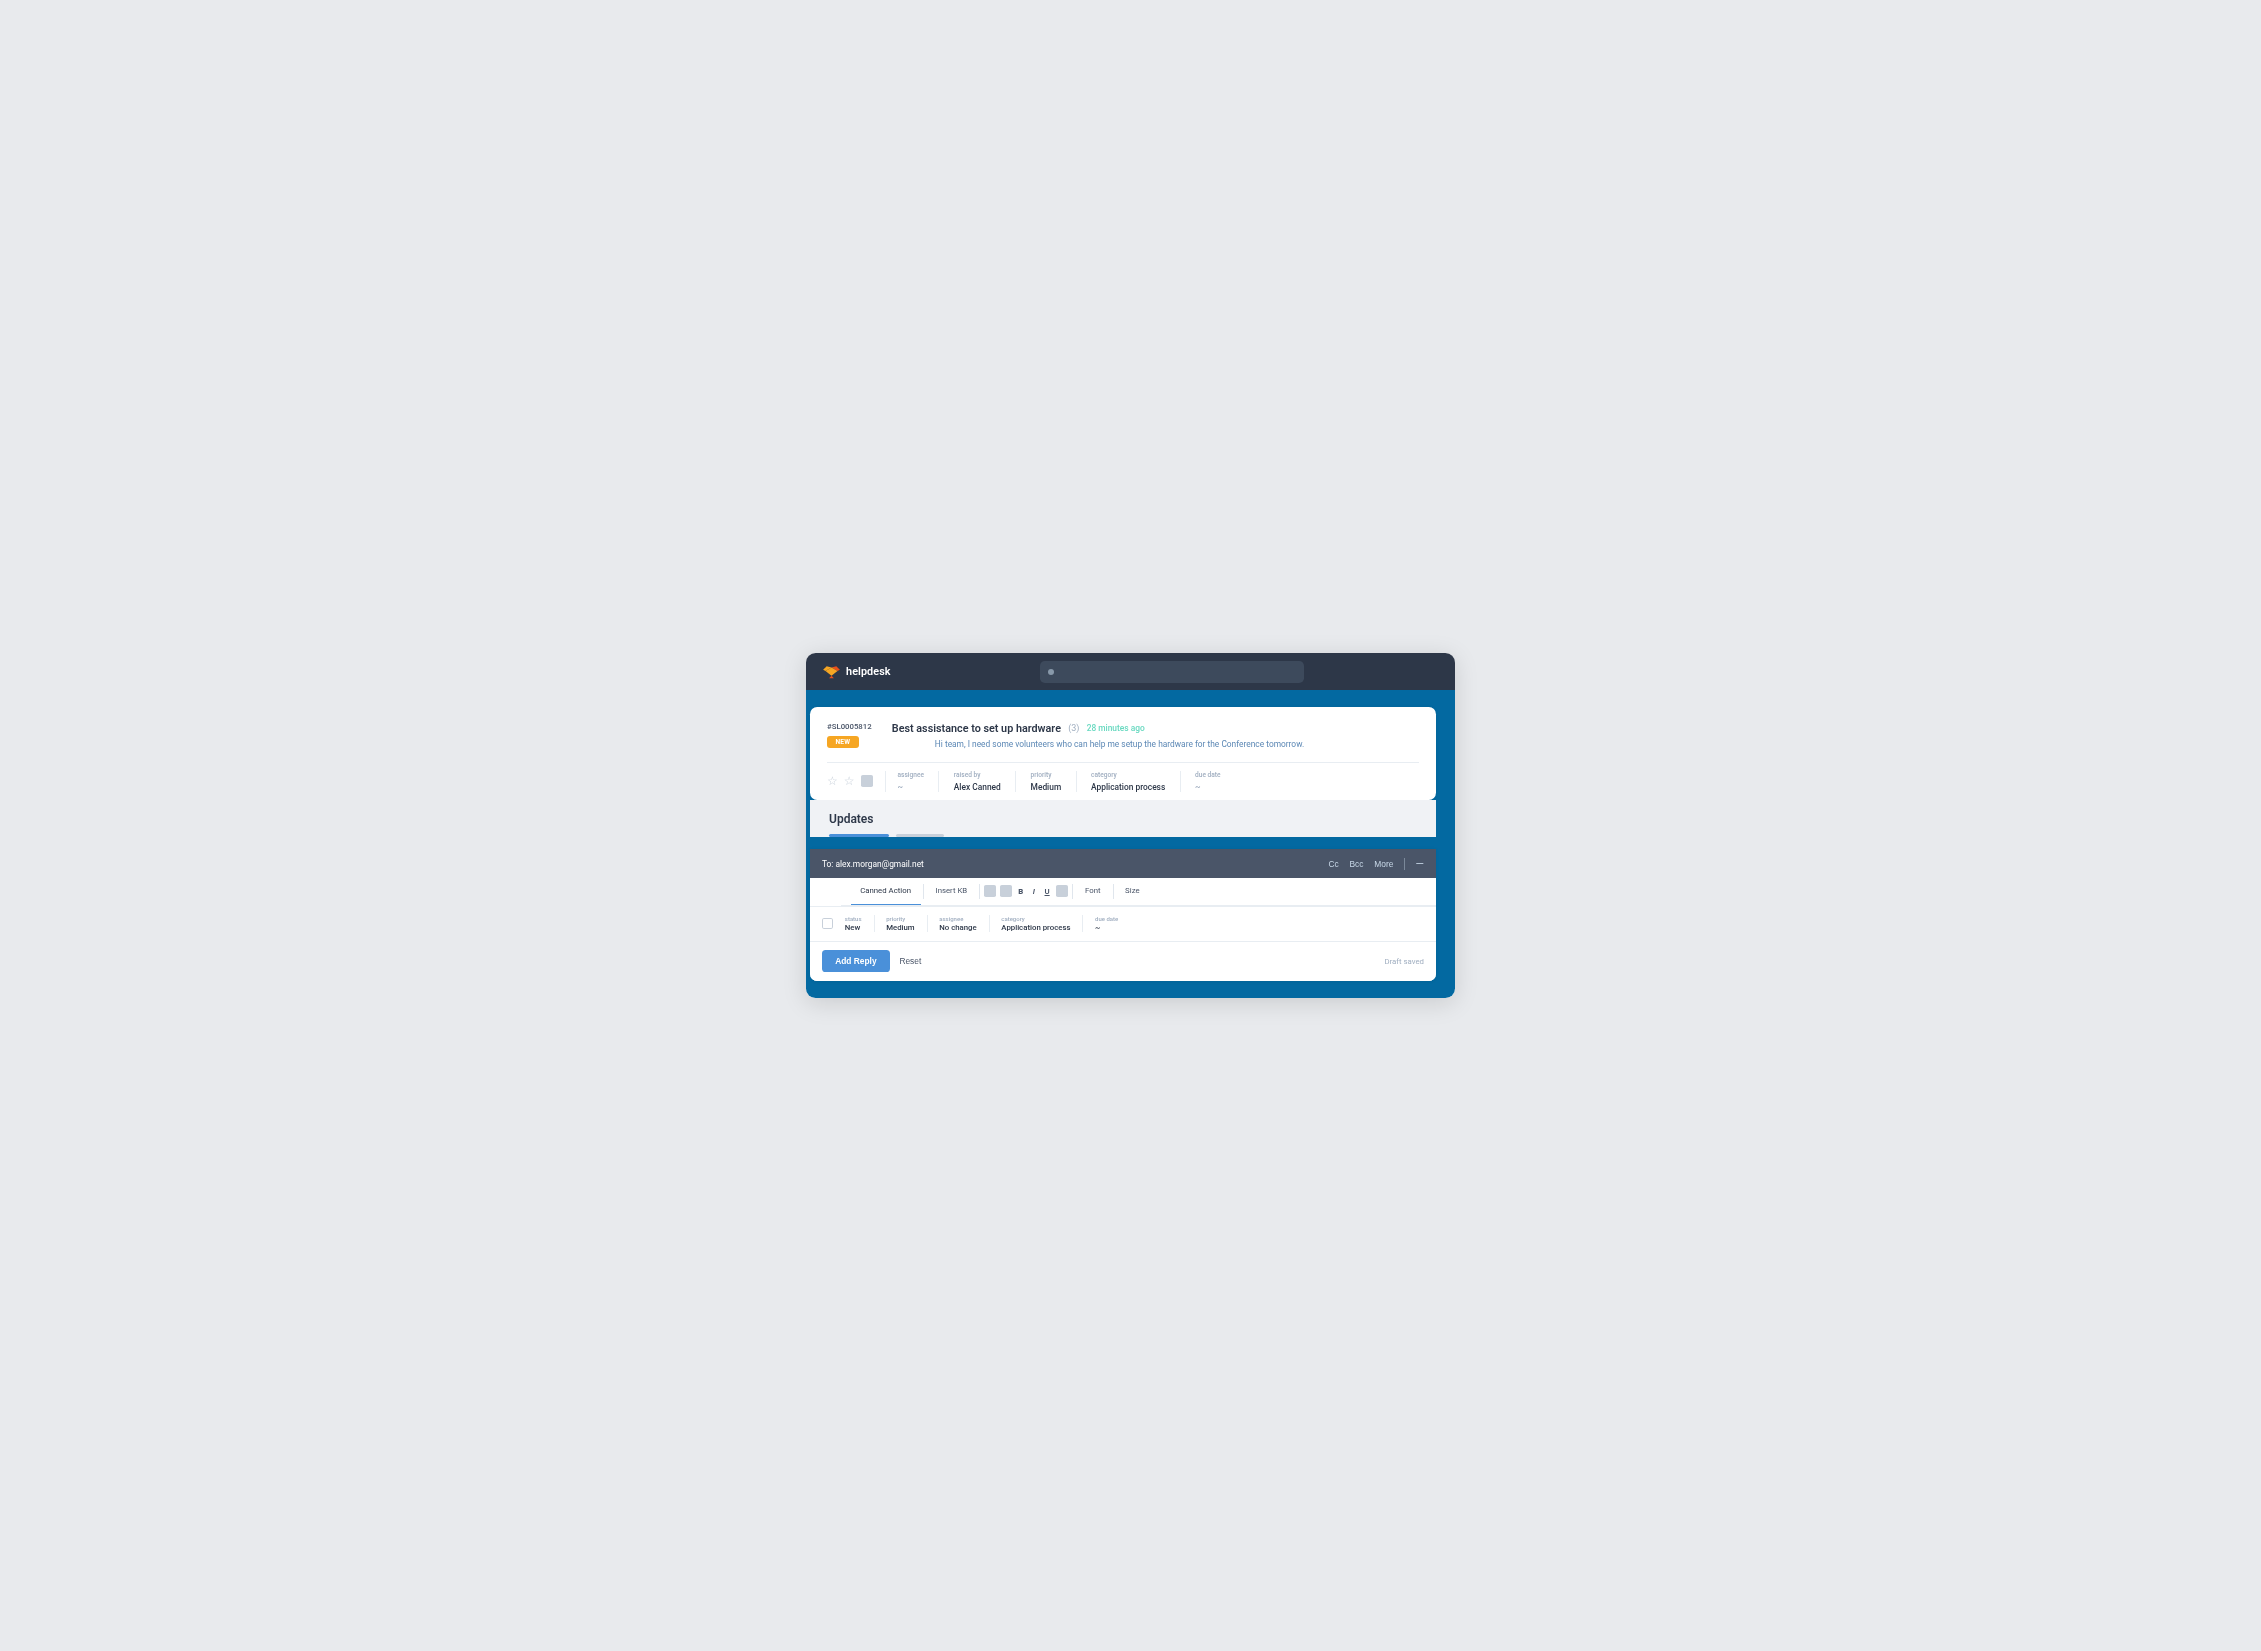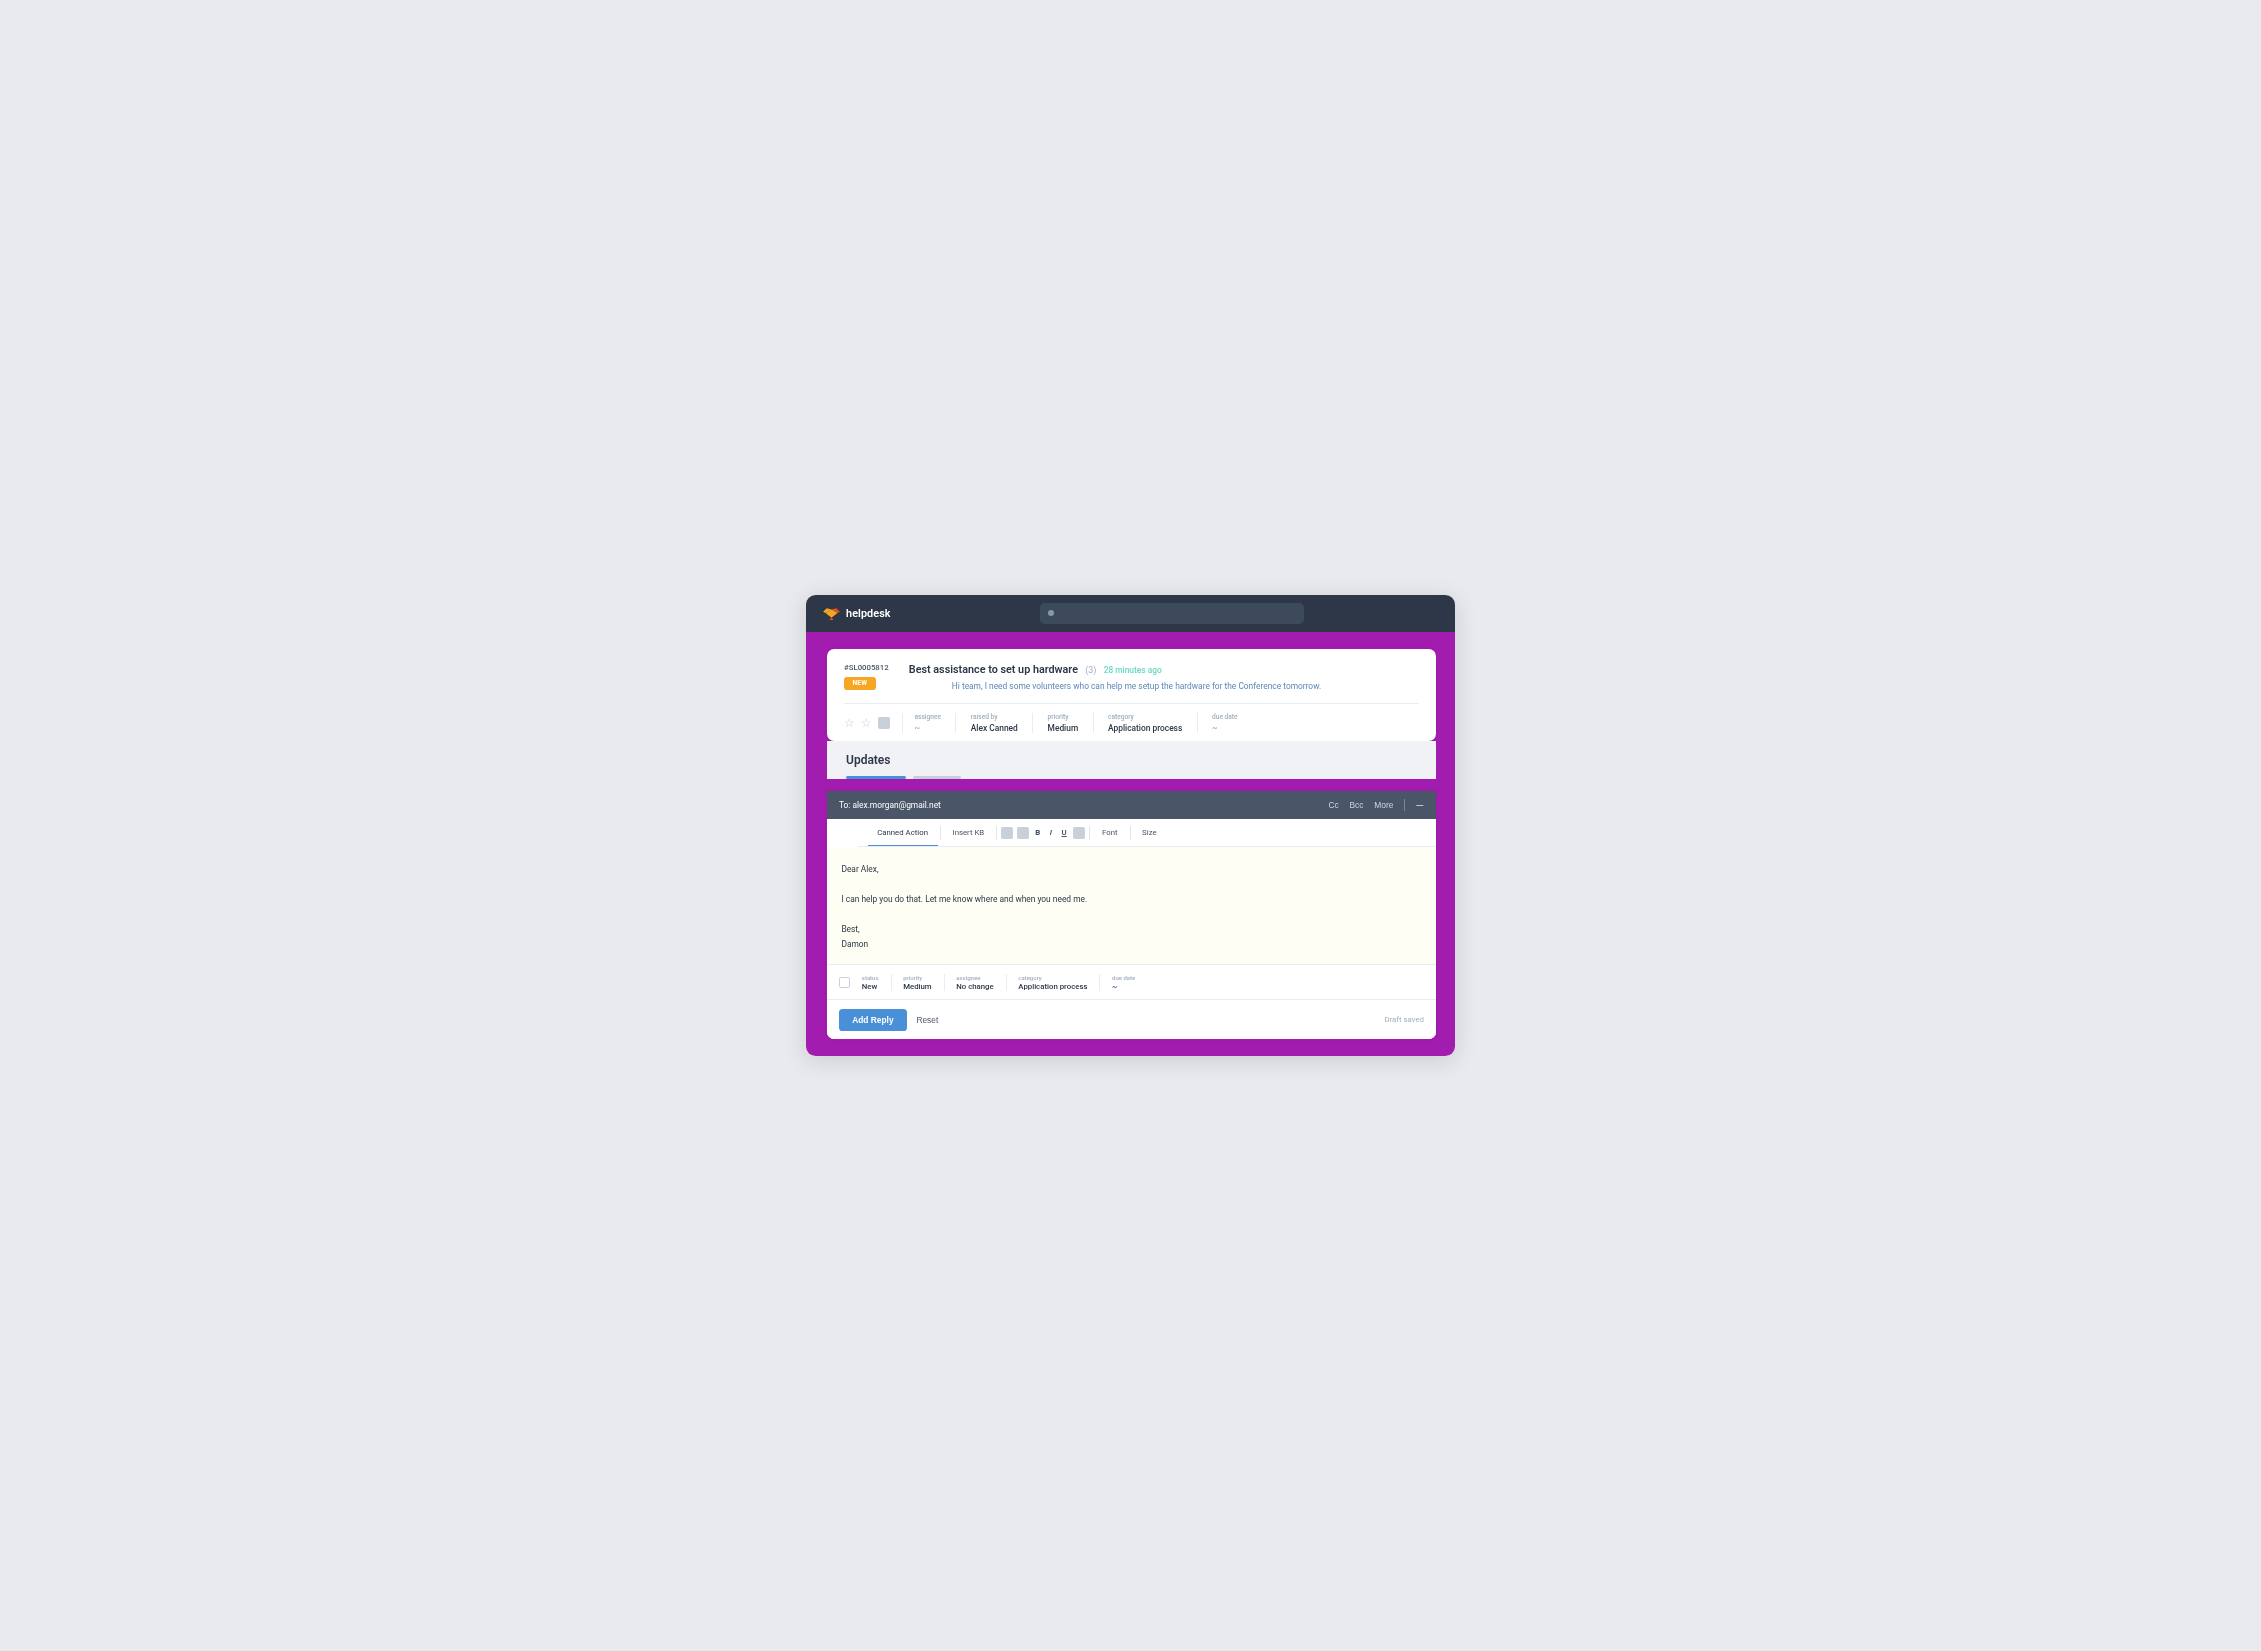--- a/index.html
+++ b/index.html
@@ -65,22 +65,22 @@
 
     .search-dot {
       width: 6px;
       height: 6px;
       border-radius: 50%;
       background: #8899aa;
     }
 
     
     .main-content {
-      background: #a21caf;
-      padding: 17px 19px 17px 21px;
+      background: #0369a1;
+      padding: 17px 19px 17px 4px;
     }
 
     
     .ticket-card {
       background: #fff;
       border-radius: 7.2px;
       padding: 14.4px 17px 0 17px;
       margin-bottom: 0;
       box-shadow: 0 0.6px 3.6px rgba(0,0,0,0.06);
     }
@@ -550,28 +550,20 @@
         <span class="toolbar-format-btn bold">B</span>
         <span class="toolbar-format-btn italic">I</span>
         <span class="toolbar-format-btn underline">U</span>
         <div class="toolbar-color-btn"></div>
         <div class="toolbar-sep"></div>
         <span class="toolbar-item">Font</span>
         <div class="toolbar-sep"></div>
         <span class="toolbar-item">Size</span>
       </div>
 
-      <div class="compose-area">
-        <div class="compose-text">
-          <span>Dear Alex,</span><br><br>
-          <span>I can help you do that. Let me know where and when you need me.</span><br><br>
-          <span>Best,</span><br>
-          <span>Damon</span>
-        </div>
-      </div>
 
       <div class="bottom-meta">
         <div class="bottom-checkbox"></div>
         <div class="bottom-field">
           <span class="bottom-field-label">status</span>
           <span class="bottom-field-value">New</span>
         </div>
         <div class="bottom-sep"></div>
         <div class="bottom-field">
           <span class="bottom-field-label">priority</span>

